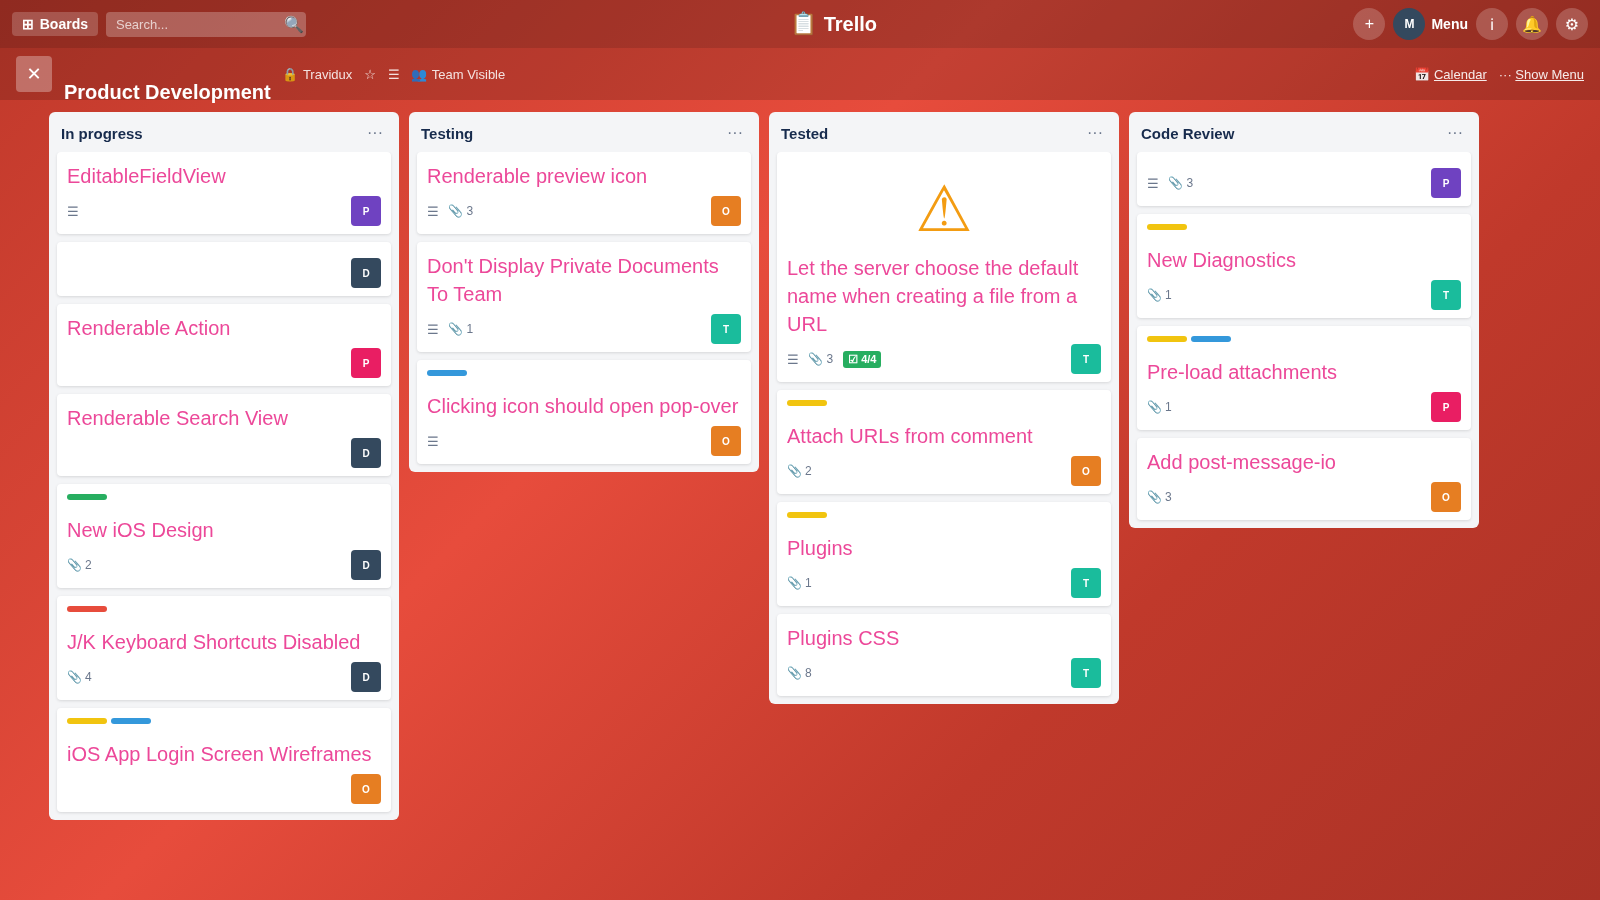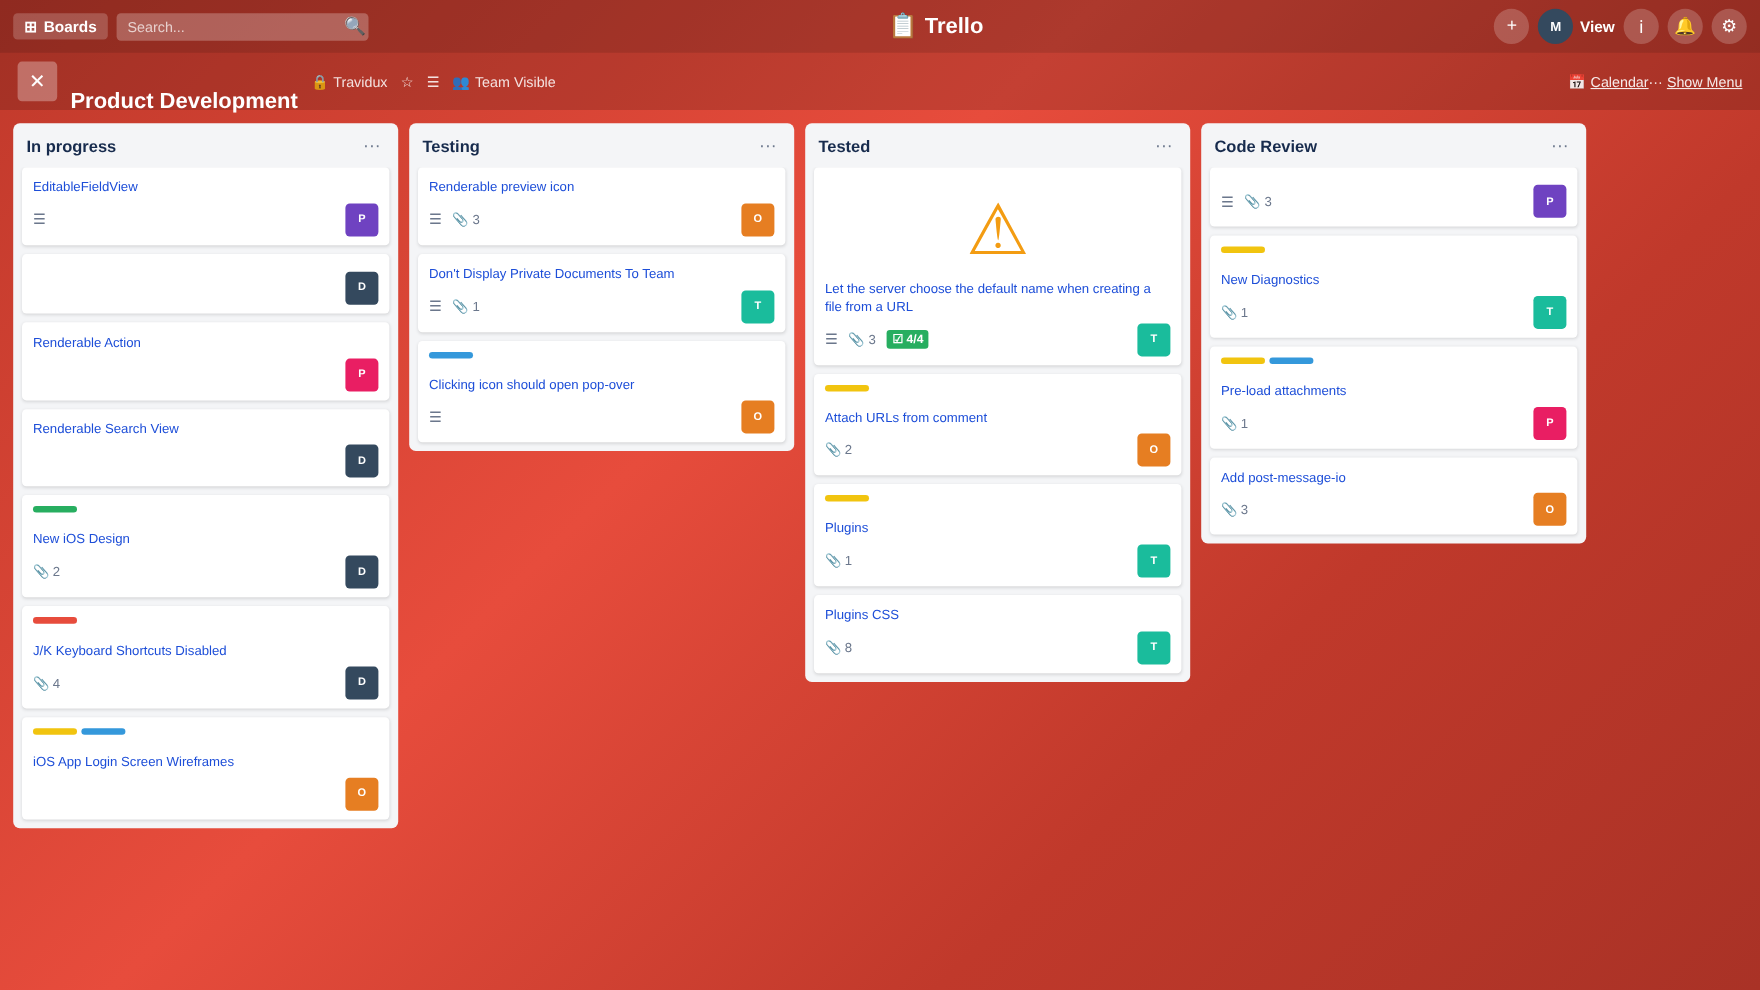--- a/index.html
+++ b/index.html
@@ -35,21 +35,21 @@
       cursor: pointer;
       font-size: 14px;
       font-weight: 600;
     }
     .nav-search {
       background: rgba(255,255,255,0.25);
       border: none;
       border-radius: 4px;
       padding: 5px 10px;
       color: #0369a1;
-      width: 229px;
+      width: 200px;
       font-size: 13px;
     }
     .nav-search::placeholder { color: rgba(255,255,255,0.7); }
     .nav-center {
       flex: 1;
       display: flex;
       justify-content: center;
       align-items: center;
     }
     .nav-right {
@@ -130,37 +130,39 @@
     .board-meta span {
       display: flex;
       align-items: center;
       gap: 4px;
       cursor: pointer;
     }
     .board-header-right {
       margin-left: auto;
       display: flex;
       align-items: flex-end;
+      gap: 12px;
       color: rgba(255,255,255,0.9);
       font-size: 13px;
     }
     .board-header-right a {
       color: rgba(255,255,255,0.9);
       text-decoration: underline;
       cursor: pointer;
     }
 
     
     .board-content {
       flex: 1;
       display: flex;
       gap: 10px;
       padding: 12px;
       overflow-x: auto;
       align-items: flex-start;
+      margin-left: 37px;
     }
 
     
     .list {
       background: #f4f5f7;
       border-radius: 6px;
       width: 350px;
       min-width: 350px;
       max-height: 820px;
       display: flex;
@@ -208,22 +210,22 @@
       margin-bottom: 8px;
       display: inline-block;
       min-width: 40px;
     }
     .card-label-bars {
       display: flex;
       gap: 4px;
       margin-bottom: 8px;
     }
     .card-title {
-      font-size: 12px;
-      color: #1d4ed8;
+      font-size: 20px;
+      color: #ec4899;
       line-height: 1.4;
       margin-bottom: 6px;
     }
     .card-footer {
       display: flex;
       align-items: center;
       justify-content: space-between;
       margin-top: 6px;
     }
     .card-meta {
@@ -308,21 +310,21 @@
       <span>Trello</span>
     </div>
   </div>
 
   <div class="nav-right">
     <button class="nav-icon-btn">
       <span>+</span>
     </button>
     <div class="nav-user">
       <div class="nav-avatar av-dark">M</div>
-      <span>View</span>
+      <span>Menu</span>
     </div>
     <button class="nav-icon-btn">
       <span>ℹ</span>
     </button>
     <button class="nav-icon-btn">
       <span>🔔</span>
     </button>
     <button class="nav-icon-btn">
       <span>⚙</span>
     </button>

